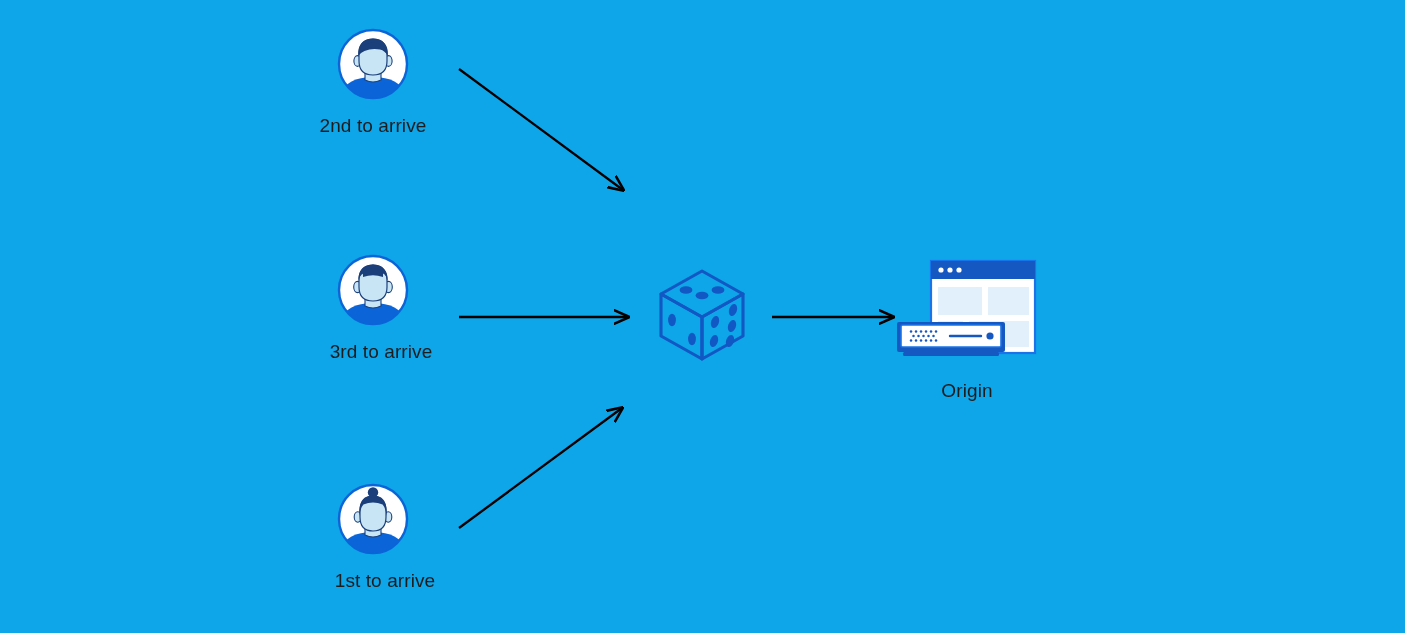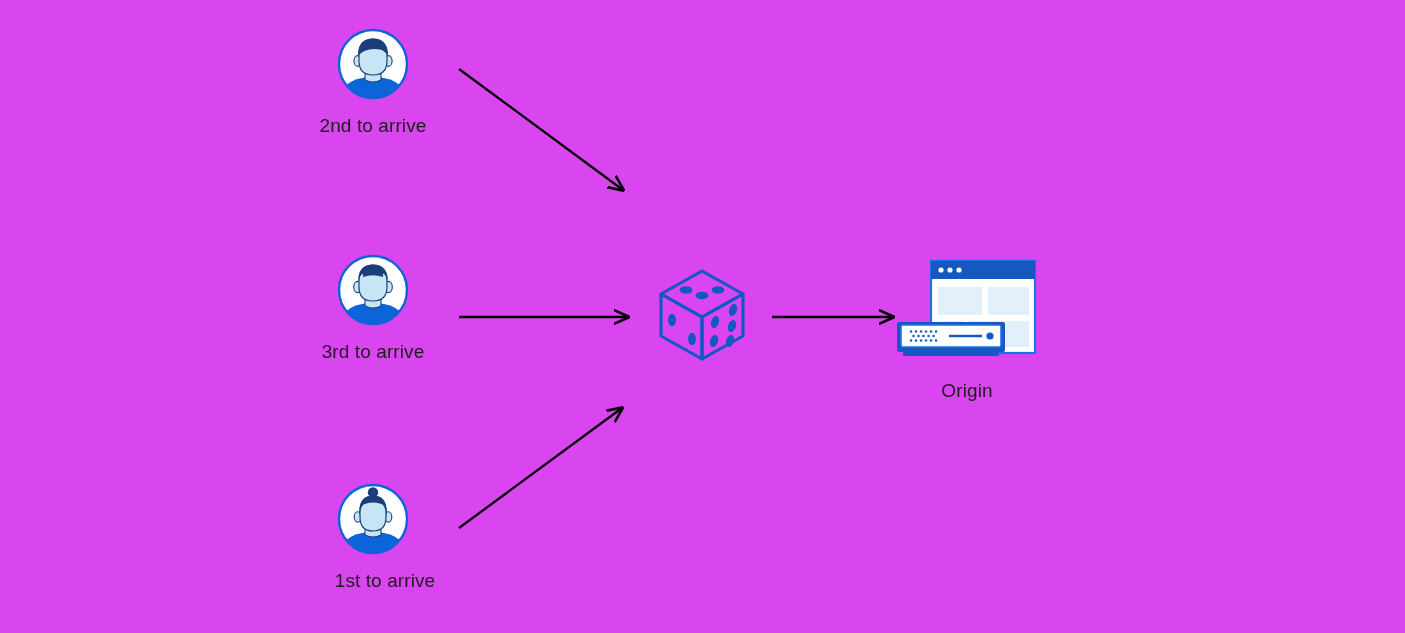--- a/index.html
+++ b/index.html
@@ -9,21 +9,21 @@
     background: #ffffff;
   }
   body {
     font-family: "Liberation Sans", sans-serif;
     -webkit-font-smoothing: antialiased;
   }
   #canvas {
     position: relative;
     width: 1405px;
     height: 633px;
-    background: #d946ef;
+    background: #0ea5e9;
     overflow: hidden;
   }
   .node {
     position: absolute;
   }
   .avatar-wrap {
     position: absolute;
     width: 74px;
     height: 74px;
   }
@@ -124,21 +124,21 @@
           <ellipse cx="21.5" cy="34" rx="3.8" ry="5.6" fill="#c7e5f5" stroke="#1b3f7a" stroke-width="1.1"></ellipse>
           <ellipse cx="52.5" cy="34" rx="3.8" ry="5.6" fill="#c7e5f5" stroke="#1b3f7a" stroke-width="1.1"></ellipse>
           <path d="M 23 28 Q 23 12 37 12 Q 51 12 51 28 L 51 34 Q 51 48 37 48 Q 23 48 23 34 Z" fill="#c7e5f5" stroke="#1b3f7a" stroke-width="1.2"></path>
 
           <path d="M 22.4 28.5 Q 21.6 12.6 37 11.4 Q 52.4 12.6 51.6 28.5
                    Q 50.4 22 47 20.6 L 47 24 Q 37 20.6 27 24 L 27 20.8 Q 23.6 22.2 22.4 28.5 Z" fill="#1b3f7a"></path>
           <path d="M 24 23 Q 27.5 15.5 37 15 Q 46.5 15.5 50 23 Q 48 12.6 37 11.8 Q 26 12.6 24 23 Z" fill="#1b3f7a"></path>
         </g>
       </svg>
     </div>
-    <div class="node-label" style="left:240px; top:340px; width:266px;">3rd to arrive</div>
+    <div class="node-label" style="left:248px; top:340px; width:266px;">3rd to arrive</div>
   </div>
 
   <div class="node" style="left:0;top:0;">
     <div class="avatar-wrap" style="left:336px; top:482px;">
       <svg viewBox="0 0 74 74" width="74" height="74" xmlns="http://www.w3.org/2000/svg">
         <clipPath id="clipC">
             <circle cx="37" cy="37" r="34"></circle>
           </clipPath>
         <circle cx="37" cy="37" r="34" fill="#ffffff" stroke="#0b65d8" stroke-width="2.4"></circle>
         <g clip-path="url(#clipC)">

